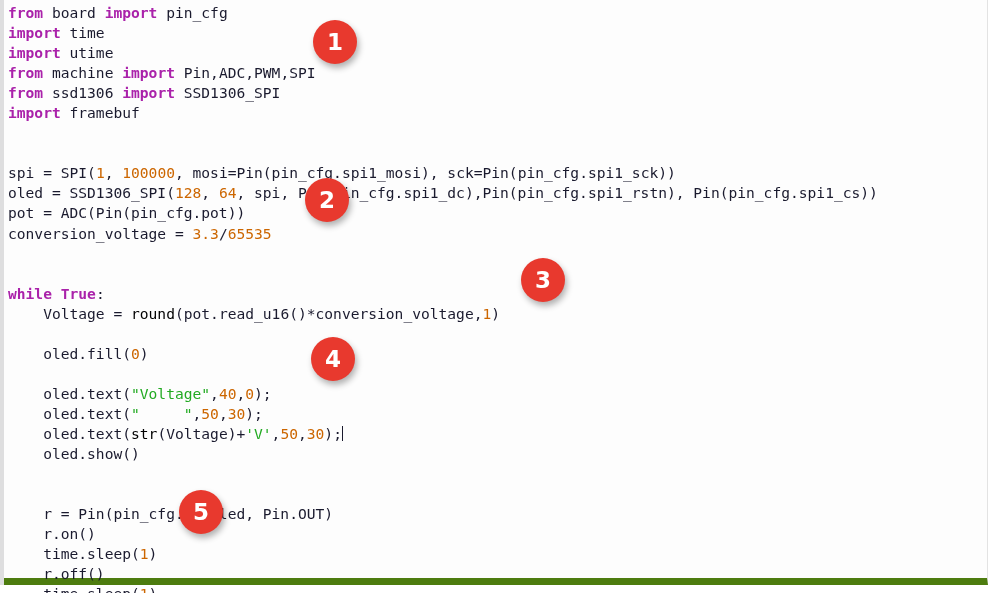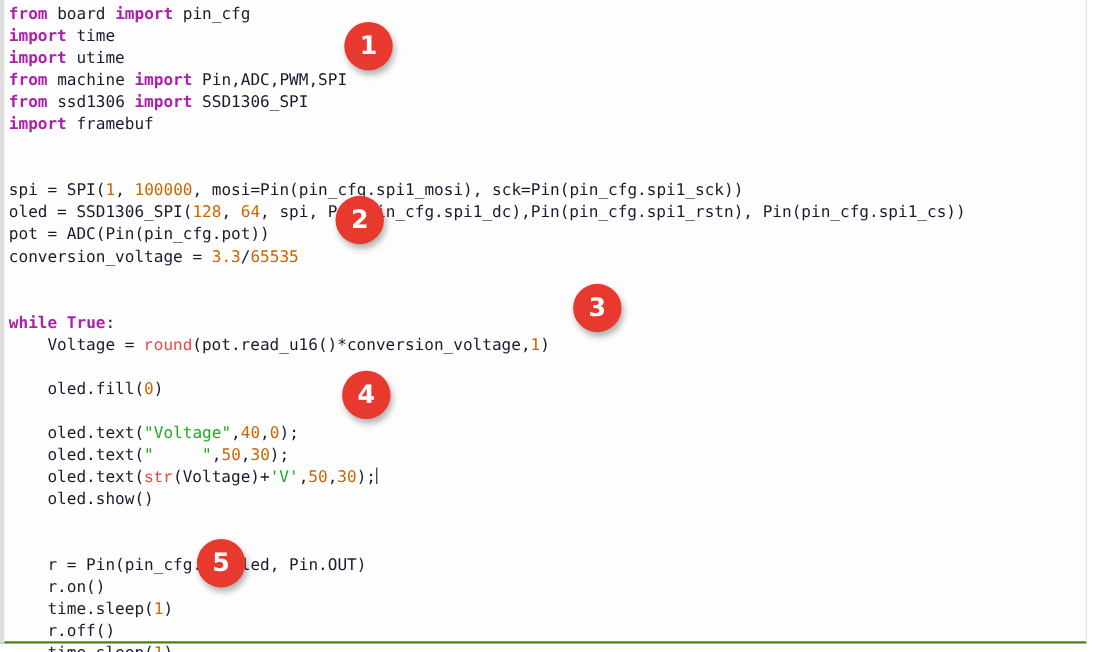--- a/index.html
+++ b/index.html
@@ -16,21 +16,21 @@
     font-family: "DejaVu Sans Mono", "Liberation Mono", monospace;
   }
   #editor-pane {
     position: absolute;
     left: 0;
     top: 0;
     width: 988px;
     height: 585px;
     background: #fdfdfd;
     border-right: 1px solid #e3e3e3;
-    border-bottom: 2px solid #4d7c0f;
+    border-bottom: 7px solid #4d7c0f;
     box-sizing: border-box;
   }
   #left-gutter {
     position: absolute;
     left: 0;
     top: 0;
     width: 4px;
     height: 585px;
     background: #dededf;
   }
@@ -44,21 +44,21 @@
     white-space: pre;
     color: #1a1a2e;
     letter-spacing: 0px;
   }
   .ln {
     display: block;
     height: 20.05px;
     white-space: pre;
   }
   .kw { color: #aa22aa; font-weight: bold; }
-  .bi { color: #ef4444; font-family: Liberation Mono, monospace; }
+  .bi { color: #000000; }
   .st { color: #22aa22; }
   .nu { color: #cc6600; }
   .pl { color: #1a1a2e; }
   .caret {
     display: inline-block;
     width: 1px;
     height: 15px;
     background: #1a1a2e;
     vertical-align: -2px;
     margin-left: 0px;

